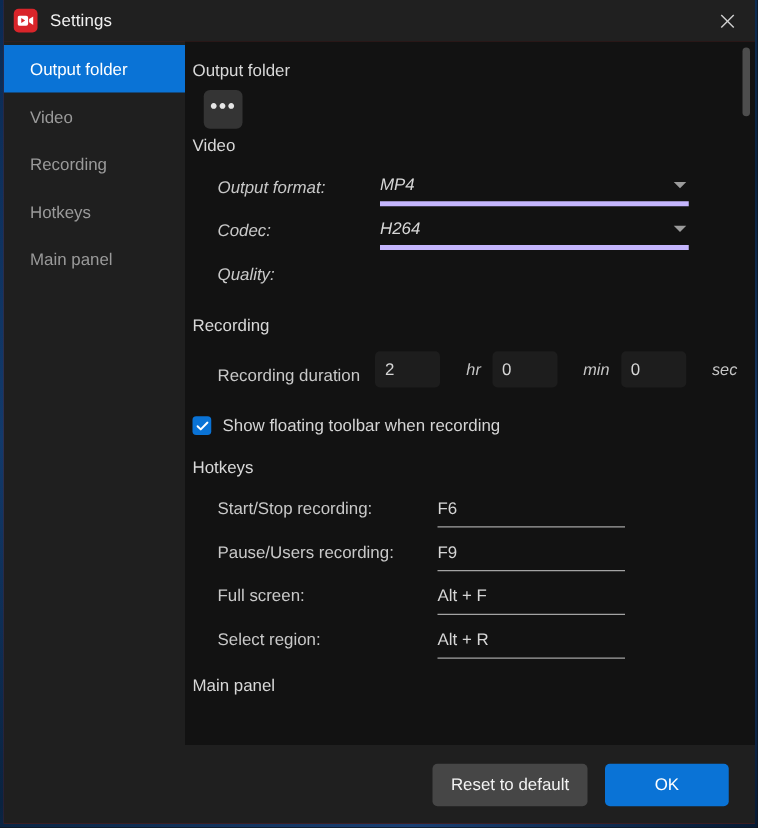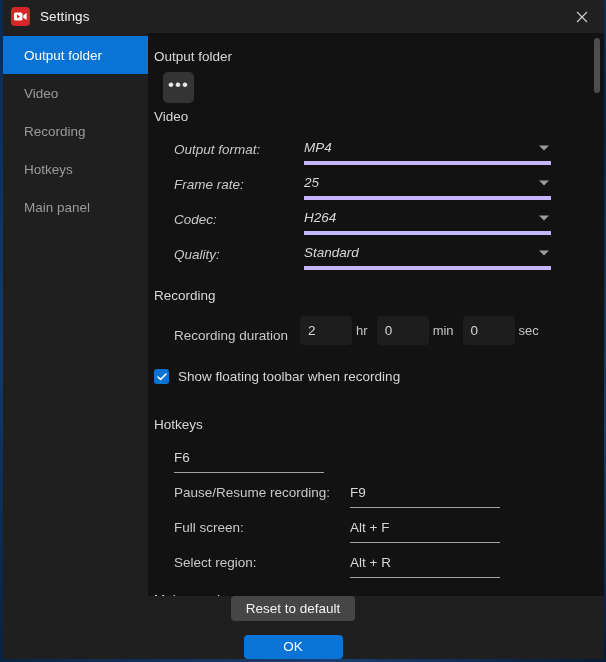--- a/index.html
+++ b/index.html
@@ -221,30 +221,31 @@
     color: #d6d6d6;
     font-size: 13.5px;
     display: flex;
     align-items: center;
     padding-left: 8px;
     cursor: text;
   }
   .unit {
     color: #c6c6c6;
     font-size: 13px;
-    margin: 0 9px 0 4px;
+    margin: 0 9px 0 21px;
+    font-style: italic;
   }
 
   
   .check-row {
     display: flex;
-    align-items: flex-start;
+    align-items: flex-end;
     height: 30px;
     padding-left: 6px;
-    margin-top: 20px;
+    margin-top: 4px;
   }
   .checkbox {
     width: 15px;
     height: 15px;
     border-radius: 3px;
     background: #0a73d6;
     display: flex;
     align-items: center;
     justify-content: center;
     margin-right: 9px;
@@ -301,21 +302,20 @@
   
   .footer {
     height: 63px;
     min-height: 63px;
     background: #1f1f1f;
     display: flex;
     align-items: center;
     justify-content: flex-end;
     padding-right: 21px;
     gap: 14px;
-    flex-direction: column;
   }
   .btn {
     height: 34px;
     border-radius: 4px;
     display: flex;
     align-items: center;
     justify-content: center;
     font-size: 13.5px;
     cursor: default;
   }
@@ -387,42 +387,31 @@
         <div class="section-title">Video</div>
 
         <div class="form-row">
           <div class="form-label">Output format:</div>
           <div class="select">
             <span>MP4</span>
             <span class="caret"></span>
           </div>
         </div>
 
-        <div class="form-row">
-          <div class="form-label">Frame rate:</div>
-          <div class="select">
-            <span>25</span>
-            <span class="caret"></span>
-          </div>
-        </div>
 
         <div class="form-row">
           <div class="form-label">Codec:</div>
           <div class="select">
             <span>H264</span>
             <span class="caret"></span>
           </div>
         </div>
 
         <div class="form-row">
           <div class="form-label">Quality:</div>
-          <div class="select">
-            <span>Standard</span>
-            <span class="caret"></span>
-          </div>
         </div>
 
         <div class="section-title" style="margin-top:16px;">Recording</div>
 
         <div class="dur-row">
           <div class="dur-label">Recording duration</div>
           <div class="num-input">2</div>
           <div class="unit">hr</div>
           <div class="num-input">0</div>
           <div class="unit">min</div>
@@ -435,24 +424,25 @@
             <svg width="10" height="8" viewBox="0 0 10 8">
               <polyline points="1,4 3.6,6.5 9,1" fill="none" stroke="#ffffff" stroke-width="1.6" stroke-linecap="round" stroke-linejoin="round"></polyline>
             </svg>
           </div>
           <div class="check-label">Show floating toolbar when recording</div>
         </div>
 
         <div class="section-title" style="margin-top:18px;">Hotkeys</div>
 
         <div class="hk-row">
+          <div class="hk-label">Start/Stop recording:</div>
           <div class="hk-value">F6</div>
         </div>
         <div class="hk-row">
-          <div class="hk-label">Pause/Resume recording:</div>
+          <div class="hk-label">Pause/Users recording:</div>
           <div class="hk-value">F9</div>
         </div>
         <div class="hk-row">
           <div class="hk-label">Full screen:</div>
           <div class="hk-value">Alt + F</div>
         </div>
         <div class="hk-row">
           <div class="hk-label">Select region:</div>
           <div class="hk-value">Alt + R</div>
         </div>

